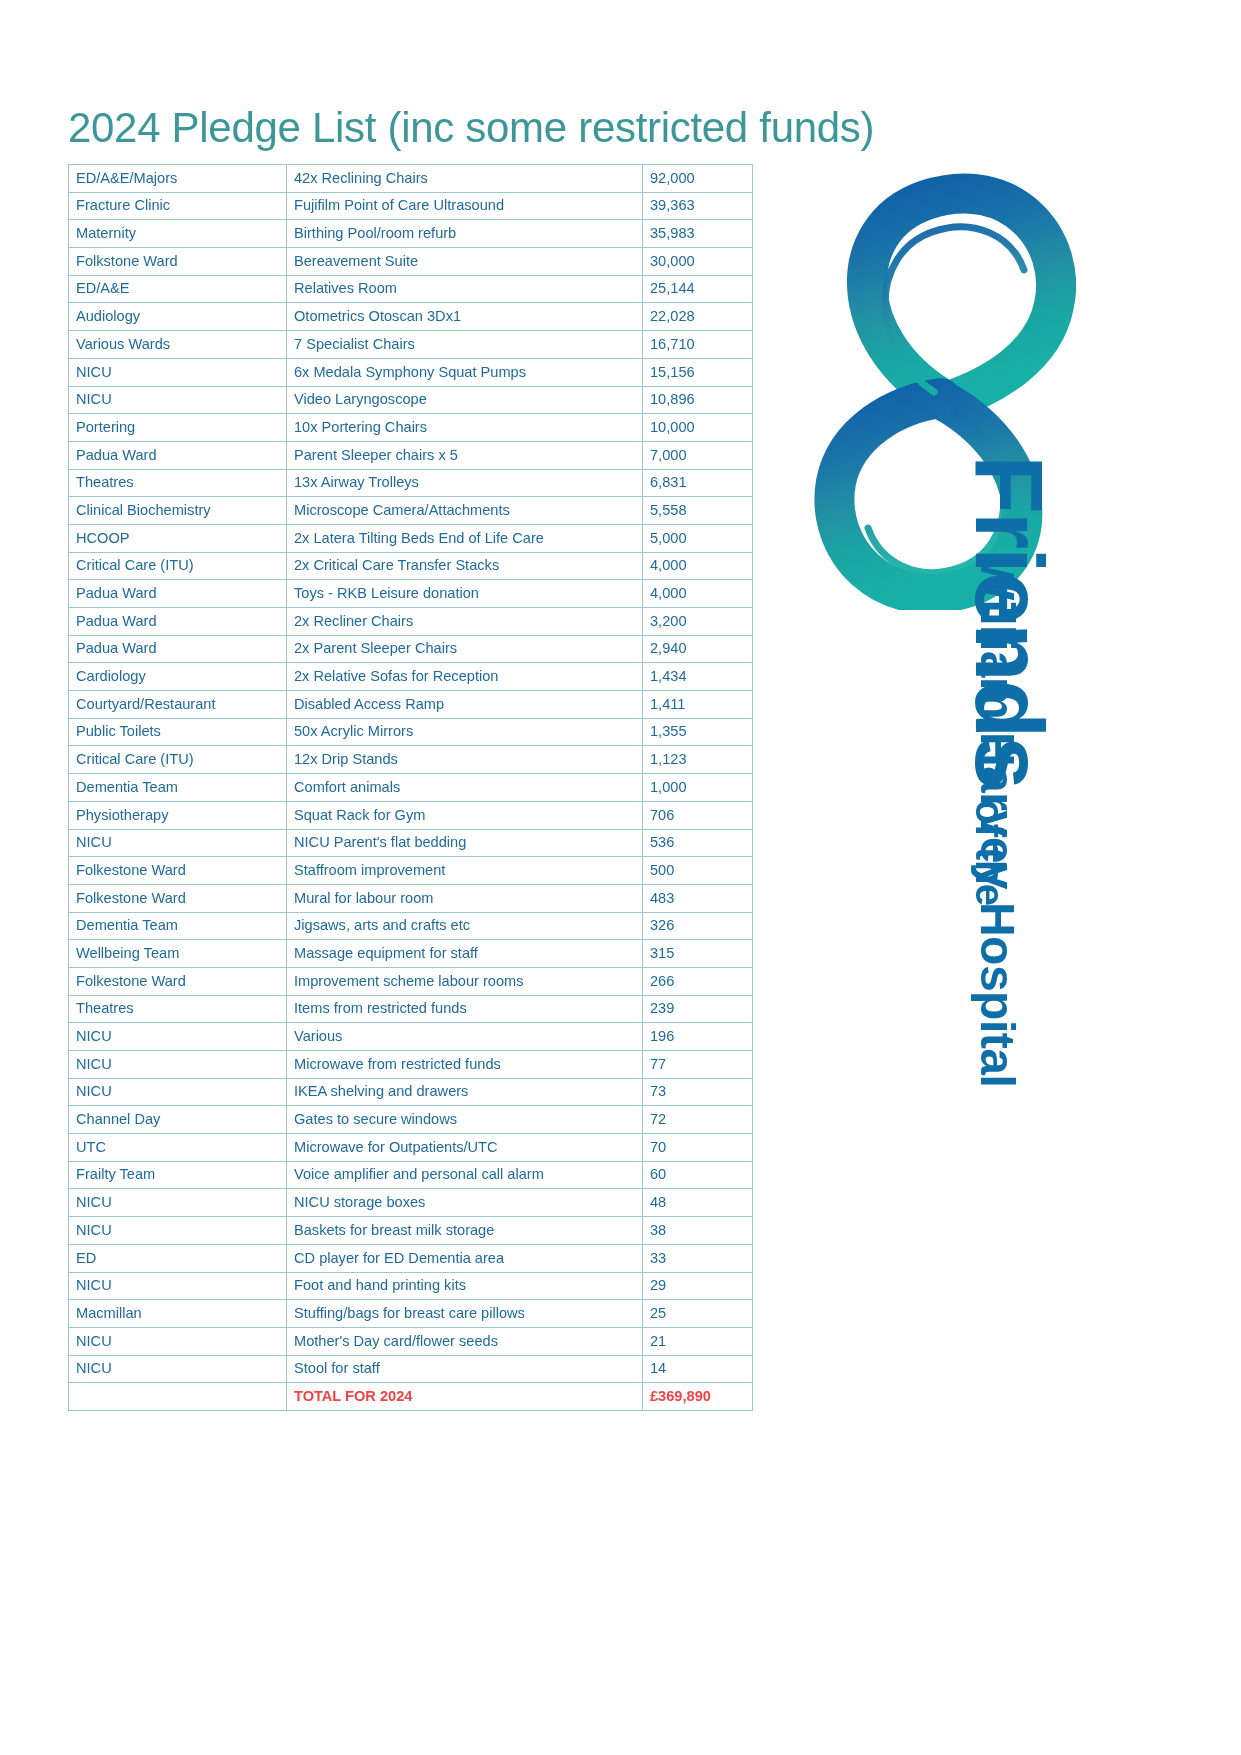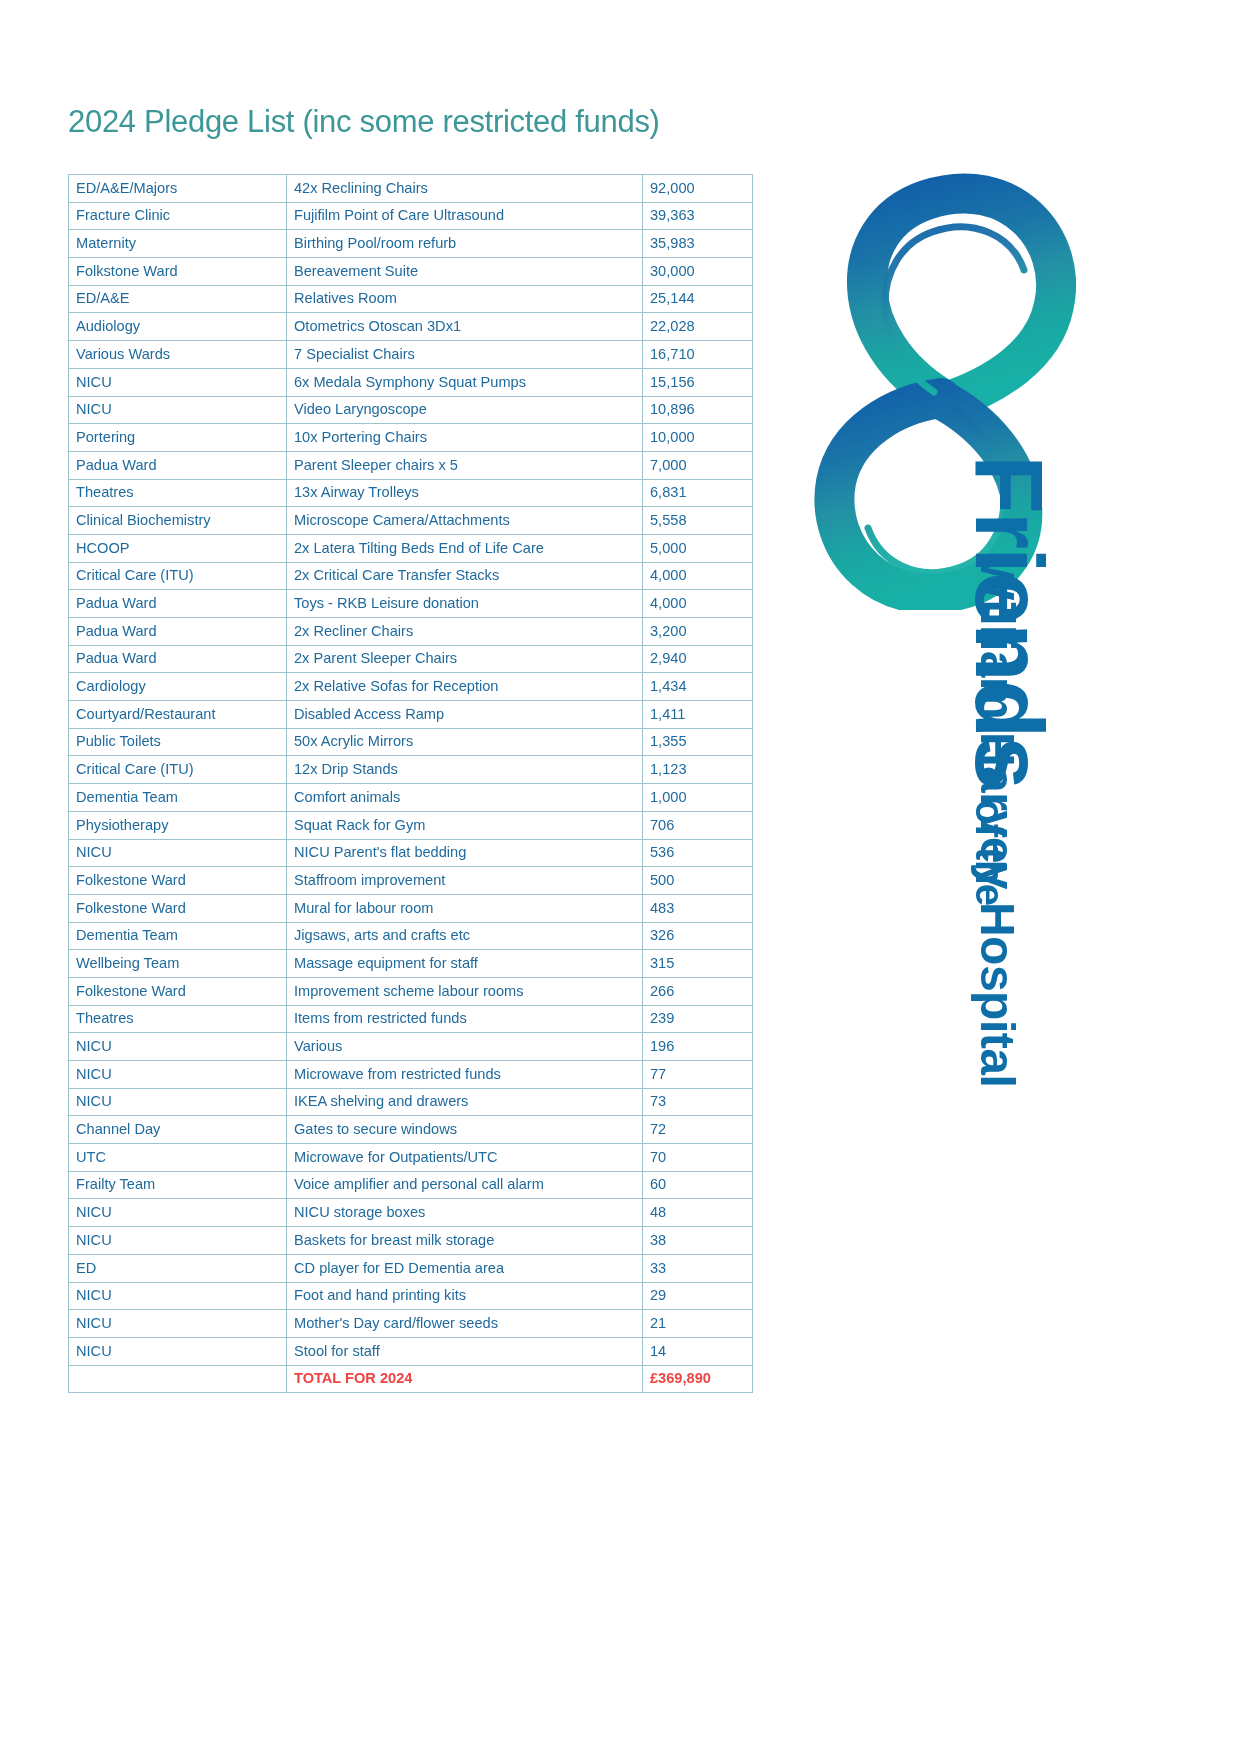--- a/index.html
+++ b/index.html
@@ -21,33 +21,33 @@
     width: 1241px;
     height: 1755px;
     background: #ffffff;
   }
 
   
   .doc-title {
     position: absolute;
     left: 68px;
     top: 104px;
-    font-size: 31px;
+    font-size: 42px;
     font-weight: 400;
     color: #3d9697;
     letter-spacing: -0.3px;
     white-space: nowrap;
     font-family: "Liberation Sans", sans-serif;
   }
 
   
   .pledge-table-wrap {
     position: absolute;
     left: 68px;
-    top: 174px;
+    top: 164px;
     width: 684px;
   }
   table.pledge {
     border-collapse: collapse;
     width: 684px;
     table-layout: fixed;
   }
   table.pledge col.c-dept  { width: 218px; }
   table.pledge col.c-item  { width: 356px; }
   table.pledge col.c-amt   { width: 110px; }
@@ -348,20 +348,25 @@
           </tr>
           <tr>
             <td>ED</td>
             <td>CD player for ED Dementia area</td>
             <td class="amt">33</td>
           </tr>
           <tr>
             <td>NICU</td>
             <td>Foot and hand printing kits</td>
             <td class="amt">29</td>
+          </tr>
+          <tr>
+            <td>Macmillan</td>
+            <td>Stuffing/bags for breast care pillows</td>
+            <td class="amt">25</td>
           </tr>
           <tr>
             <td>NICU</td>
             <td>Mother's Day card/flower seeds</td>
             <td class="amt">21</td>
           </tr>
           <tr>
             <td>NICU</td>
             <td>Stool for staff</td>
             <td class="amt">14</td>

